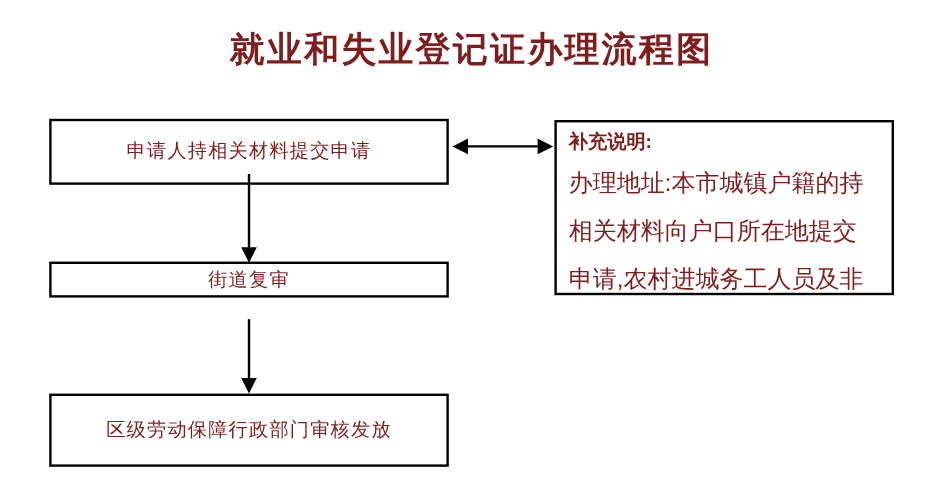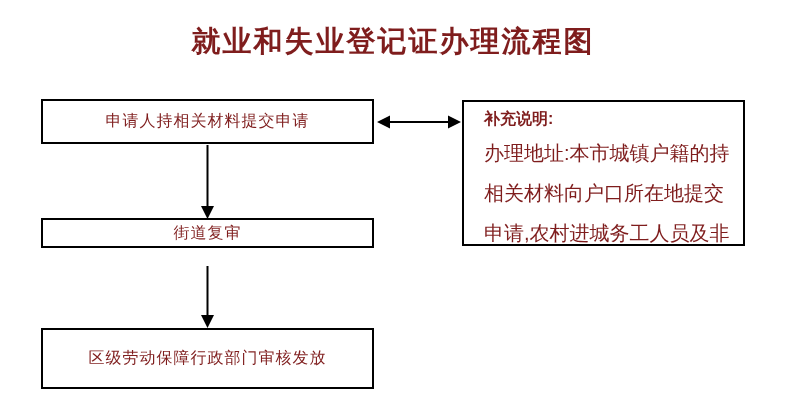--- a/index.html
+++ b/index.html
@@ -34,33 +34,33 @@
     border: 2px solid #000000;
     background: #ffffff;
     box-sizing: border-box;
     display: flex;
     align-items: center;
     justify-content: center;
     font-size: 16px;
     letter-spacing: 1px;
     text-align: center;
   }
-  .step-1 { top: 99px;  height: 45px; }
+  .step-1 { top: 99px;  height: 55px; }
   .step-2 { top: 218px; height: 30px; }
   .step-3 { top: 328px; height: 61px; }
   .note-box {
     position: absolute;
     left: 462px;
     top: 100px;
     width: 283px;
     height: 146px;
     border: 2px solid #000000;
     background: #ffffff;
     box-sizing: border-box;
-    padding: 3px 10px 0 20px;
+    padding: 3px 10px 0 10px;
     overflow: hidden;
   }
   .note-heading {
     display: block;
     font-size: 16px;
     font-weight: bold;
     line-height: 28px;
   }
   .note-body {
     font-size: 20px;

